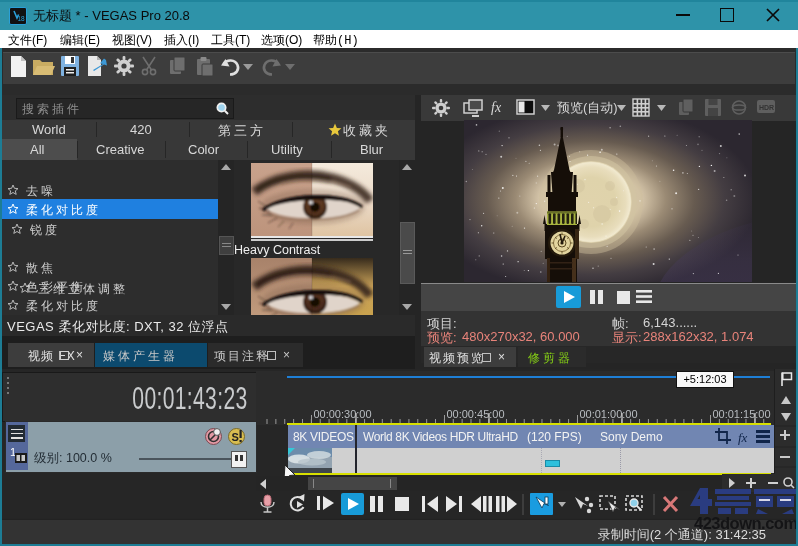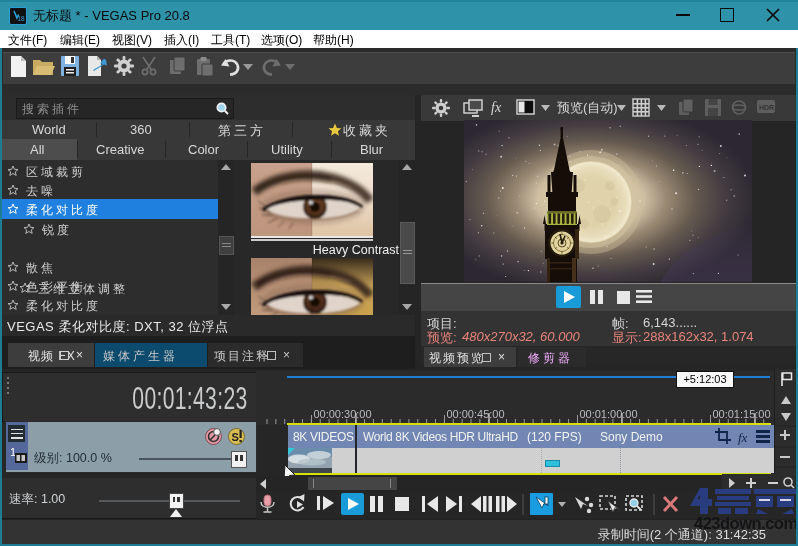--- a/index.html
+++ b/index.html
@@ -25,21 +25,21 @@
     <path d="M1 1 L13 13 M13 1 L1 13" stroke="#0a0a0a" stroke-width="1.7"></path>
   </svg>
 
   <div class="abs" style="left:0;top:30px;width:798px;height:18px;background:#ffffff;color:#000;font-size:12px;">
     <span class="abs" style="left:8px;top:2px;">文件(F)</span>
     <span class="abs" style="left:60px;top:2px;">编辑(E)</span>
     <span class="abs" style="left:112px;top:2px;">视图(V)</span>
     <span class="abs" style="left:164px;top:2px;">插入(I)</span>
     <span class="abs" style="left:211px;top:2px;">工具(T)</span>
     <span class="abs" style="left:261px;top:2px;">选项(O)</span>
-    <span class="abs" style="left:313px;top:2px;">帮助(H)</span>
+    <span class="abs" style="left:313px;top:2px;font-family:Liberation Mono, monospace;">帮助(H)</span>
   </div>
 
   <div class="abs" style="left:0;top:48px;width:798px;height:47px;background:#2b2b2b;"></div>
   <div class="abs" style="left:3px;top:52px;width:792px;height:31px;background:#3d3d3d;border-top:1px solid #4c4c4c;"></div>
   <svg class="abs" style="left:0;top:48px;" width="798" height="47" viewBox="0 0 798 47">
 
     <g transform="translate(10,8)">
       <path d="M1 0 H11 L16 5 V21 H1 Z" fill="#f2f2f2"></path>
         <path d="M11 0 L16 5 H11 Z" fill="#c0c0c0"></path>
     </g>
@@ -119,21 +119,21 @@
       <circle cx="6.5" cy="6.5" r="4.2" fill="#9fd4ef" stroke="#f0f0f0" stroke-width="1.7"></circle>
       <path d="M9.8 9.8 L13 13" stroke="#f0f0f0" stroke-width="2"></path>
     </svg>
   </div>
 
   <div class="abs" style="left:2px;top:120px;width:413px;height:19px;background:#383838;color:#d8d8d8;font-size:13px;">
     <div class="abs" style="left:94px;top:2px;width:1px;height:15px;background:#262626;"></div>
     <div class="abs" style="left:187px;top:2px;width:1px;height:15px;background:#262626;"></div>
     <div class="abs" style="left:290px;top:2px;width:1px;height:15px;background:#262626;"></div>
     <span class="abs" style="left:30px;top:2px;">World</span>
-    <span class="abs" style="left:128px;top:2px;">360</span>
+    <span class="abs" style="left:128px;top:2px;">420</span>
     <span class="abs" style="left:216px;top:2px;letter-spacing:3px;">第三方</span>
     <svg class="abs" style="left:326px;top:3px;" width="14" height="14" viewBox="0 0 12 12">
         <path d="M6 0.5 L7.6 4.2 L11.5 4.5 L8.5 7 L9.4 11 L6 8.8 L2.6 11 L3.5 7 L0.5 4.5 L4.4 4.2 Z" fill="#e8c83c"></path>
       </svg>
     <span class="abs" style="left:341px;top:2px;letter-spacing:3px;">收藏夹</span>
   </div>
 
   <div class="abs" style="left:2px;top:139px;width:413px;height:21px;background:#383838;color:#d8d8d8;font-size:13px;">
     <div class="abs" style="left:0;top:0;width:75px;height:21px;background:#4d4d4d;"></div>
     <div class="abs" style="left:75px;top:2px;width:1px;height:17px;background:#262626;"></div>
@@ -141,39 +141,33 @@
     <div class="abs" style="left:245px;top:2px;width:1px;height:17px;background:#262626;"></div>
     <div class="abs" style="left:329px;top:2px;width:1px;height:17px;background:#262626;"></div>
     <span class="abs" style="left:28px;top:3px;">All</span>
     <span class="abs" style="left:94px;top:3px;">Creative</span>
     <span class="abs" style="left:186px;top:3px;">Color</span>
     <span class="abs" style="left:269px;top:3px;">Utility</span>
     <span class="abs" style="left:358px;top:3px;">Blur</span>
   </div>
 
   <div class="abs" style="left:2px;top:160px;width:216px;height:155px;background:#2d2d2d;overflow:hidden;font-size:12px;color:#d0d0d0;">
-    <div class="abs" style="left:0;top:1px;width:216px;height:19px;">
-        <svg class="abs" style="left:5px;top:4px;" width="12" height="12" viewBox="0 0 12 12">
-          <path d="M6 1 L7.4 4.3 L11 4.6 L8.3 6.9 L9.2 10.4 L6 8.5 L2.8 10.4 L3.7 6.9 L1 4.6 L4.6 4.3 Z" fill="none" stroke="#b8b8b8" stroke-width="1"></path>
-        </svg>
-        <span class="abs" style="left:24px;top:3px;letter-spacing:3px;">区域裁剪</span>
-      </div>
     <div class="abs" style="left:0;top:20px;width:216px;height:19px;">
         <svg class="abs" style="left:5px;top:4px;" width="12" height="12" viewBox="0 0 12 12">
           <path d="M6 1 L7.4 4.3 L11 4.6 L8.3 6.9 L9.2 10.4 L6 8.5 L2.8 10.4 L3.7 6.9 L1 4.6 L4.6 4.3 Z" fill="none" stroke="#b8b8b8" stroke-width="1"></path>
         </svg>
         <span class="abs" style="left:24px;top:3px;letter-spacing:3px;">去噪</span>
       </div>
     <div class="abs" style="left:0;top:39px;width:216px;height:20px;background:#1f80e0;color:#fff;">
         <svg class="abs" style="left:5px;top:4px;" width="12" height="12" viewBox="0 0 12 12">
           <path d="M6 1 L7.4 4.3 L11 4.6 L8.3 6.9 L9.2 10.4 L6 8.5 L2.8 10.4 L3.7 6.9 L1 4.6 L4.6 4.3 Z" fill="none" stroke="#ffffff" stroke-width="1"></path>
         </svg>
         <span class="abs" style="left:24px;top:3px;letter-spacing:3px;">柔化对比度</span>
       </div>
-    <div class="abs" style="left:16px;top:59px;width:216px;height:19px;text-decoration:underline;">
+    <div class="abs" style="left:4px;top:59px;width:216px;height:19px;text-decoration:underline;">
         <svg class="abs" style="left:5px;top:4px;" width="12" height="12" viewBox="0 0 12 12">
           <path d="M6 1 L7.4 4.3 L11 4.6 L8.3 6.9 L9.2 10.4 L6 8.5 L2.8 10.4 L3.7 6.9 L1 4.6 L4.6 4.3 Z" fill="none" stroke="#b8b8b8" stroke-width="1"></path>
         </svg>
         <span class="abs" style="left:24px;top:3px;letter-spacing:3px;">锐度</span>
       </div>
     <div class="abs" style="left:12px;top:78px;width:216px;height:19px;margin-top:40px;">
         <svg class="abs" style="left:5px;top:4px;" width="12" height="12" viewBox="0 0 12 12">
           <path d="M6 1 L7.4 4.3 L11 4.6 L8.3 6.9 L9.2 10.4 L6 8.5 L2.8 10.4 L3.7 6.9 L1 4.6 L4.6 4.3 Z" fill="none" stroke="#b8b8b8" stroke-width="1"></path>
         </svg>
         <span class="abs" style="left:24px;top:3px;letter-spacing:3px;">三维立体调整</span>
@@ -253,21 +247,21 @@
           <path d="M19 49 L8 45"></path>
           <path d="M21 52 L11 52"></path>
           <path d="M26 55 L17 60"></path>
           <path d="M33 58 L27 64"></path>
           <path d="M42 60 L38 66"></path>
     </g>
     <line x1="61" y1="0" x2="61" y2="73" stroke="#000" opacity="0.12"></line>
   </svg>
     <div class="abs" style="left:17px;top:76px;width:122px;height:2px;background:#e8e8e8;"></div>
     <div class="abs" style="left:17px;top:79px;width:122px;height:2px;background:#cccccc;"></div>
-    <div class="abs" style="left:0;top:83px;width:165px;height:14px;text-align:right;color:#f0f0f0;font-size:12.5px;">Heavy Contrast</div>
+    <div class="abs" style="left:0;top:83px;width:165px;height:14px;text-align:left;color:#f0f0f0;font-size:12.5px;">Heavy Contrast</div>
     <svg class="abs" style="left:17px;top:98px;" width="122" height="57" viewBox="0 0 122 57">
     <defs>
       <linearGradient id="skL2" x1="0" y1="0" x2="0" y2="1">
         <stop offset="0" stop-color="#a8826a"></stop>
             <stop offset="1" stop-color="#c09a7c"></stop>
       </linearGradient>
       <linearGradient id="skR2" x1="0" y1="0" x2="0" y2="1">
         <stop offset="0" stop-color="#372b1c"></stop>
             <stop offset="0.5" stop-color="#c8a158"></stop>
             <stop offset="1" stop-color="#c9a24e"></stop>
@@ -625,30 +619,30 @@
     <rect x="215" y="7" width="16" height="2.6" fill="#e8e8e8"></rect>
       <rect x="215" y="12.2" width="16" height="2.6" fill="#e8e8e8"></rect>
       <rect x="215" y="17.4" width="16" height="2.6" fill="#e8e8e8"></rect>
   </svg>
 
   <div class="abs" style="left:421px;top:311px;width:375px;height:35px;background:#333333;font-size:13px;"></div>
   <span class="abs" style="left:427px;top:315px;font-size:13px;color:#d4d4d4;">项目:</span>
   <span class="abs" style="left:612px;top:315px;font-size:13px;color:#d4d4d4;">帧:</span>
   <span class="abs" style="left:643px;top:315px;font-size:13px;color:#d4d4d4;">6,143......</span>
   <span class="abs" style="left:427px;top:329px;font-size:13px;color:#e8837a;">预览:</span>
-  <span class="abs" style="left:462px;top:329px;font-size:13px;color:#e8837a;font-style:italic;">480x270x32, 60.000</span>
+  <span class="abs" style="left:462px;top:329px;font-size:13px;color:#e8837a;">480x270x32, 60.000</span>
   <span class="abs" style="left:612px;top:329px;font-size:13px;color:#e8837a;">显示:</span>
   <span class="abs" style="left:643px;top:329px;font-size:13px;color:#e8837a;">288x162x32, 1.074</span>
 
   <div class="abs" style="left:424px;top:347px;width:92px;height:20px;background:#3d3d3d;color:#e0e0e0;font-size:12px;">
     <span class="abs" style="left:5px;top:3px;letter-spacing:2px;">视频预览</span>
     <div class="abs" style="left:58px;top:6px;width:7px;height:7px;border:1px solid #c0c0c0;"></div>
     <span class="abs" style="left:74px;top:3px;">×</span>
   </div>
-  <div class="abs" style="left:518px;top:347px;width:68px;height:20px;background:#2b2b2b;color:#f0abfc;font-size:12px;">
+  <div class="abs" style="left:518px;top:347px;width:68px;height:20px;background:#2b2b2b;color:#84cc16;font-size:12px;">
     <span class="abs" style="left:10px;top:3px;letter-spacing:3px;">修剪器</span>
   </div>
 
   <div class="abs" style="left:0;top:369px;width:798px;height:149px;background:#262626;"></div>
 
   <div class="abs" style="left:2px;top:372px;width:254px;height:48px;background:#2e2e2e;border:1px solid #191919;">
     <div class="abs" style="left:4px;top:4px;width:2px;height:2px;background:#777;box-shadow:0 5px 0 #777,0 10px 0 #777,0 15px 0 #777;"></div>
     <span class="abs" style="right:9px;top:7px;font-size:32px;color:#c9cbcd;display:inline-block;transform:scaleX(0.66);transform-origin:right center;letter-spacing:0.5px;white-space:nowrap;">00:01:43:23</span>
   </div>
 
@@ -741,29 +735,20 @@
         <rect x="11.5" y="12" width="2.2" height="2.2" fill="#222"></rect>
     </svg>
     <span class="abs" style="left:28px;top:28px;font-size:12.5px;color:#242e36;">级别: 100.0 %</span>
     <div class="abs" style="left:133px;top:36px;width:104px;height:2px;background:#4a545c;"></div>
     <div class="abs" style="left:225px;top:29px;width:14px;height:15px;background:#f2f2f2;border:1px solid #555;">
       <div class="abs" style="left:3px;top:3px;width:2.5px;height:6px;background:#333;"></div>
       <div class="abs" style="left:8px;top:3px;width:2.5px;height:6px;background:#333;"></div>
     </div>
   </div>
 
-  <div class="abs" style="left:2px;top:478px;width:254px;height:40px;background:#2e2e2e;border-bottom:1px solid #1a1a1a;">
-    <span class="abs" style="left:7px;top:13px;font-size:12.5px;color:#cfd3d6;">速率: 1.00</span>
-    <div class="abs" style="left:97px;top:22px;width:141px;height:2px;background:#55595c;"></div>
-    <div class="abs" style="left:167px;top:15px;width:13px;height:14px;background:#f2f2f2;border:1px solid #444;">
-      <div class="abs" style="left:2.5px;top:2.5px;width:2.5px;height:5px;background:#333;"></div>
-      <div class="abs" style="left:7px;top:2.5px;width:2.5px;height:5px;background:#333;"></div>
-    </div>
-    <div class="abs" style="left:168px;top:31px;width:0;height:0;border-left:6px solid transparent;border-right:6px solid transparent;border-bottom:8px solid #f0f0f0;"></div>
-  </div>
 
   <div class="abs" style="left:256px;top:476px;width:518px;height:15px;background:#252525;">
     <div class="abs" style="left:4px;top:3px;width:0;height:0;border-top:5px solid transparent;border-bottom:5px solid transparent;border-right:6px solid #d0d0d0;"></div>
     <div class="abs" style="left:52px;top:1px;width:89px;height:13px;background:#454545;">
       <div class="abs" style="left:5px;top:2px;width:1px;height:9px;background:#888;"></div>
       <div class="abs" style="left:82px;top:2px;width:1px;height:9px;background:#888;"></div>
     </div>
   </div>
   <svg class="abs" style="left:722px;top:474px;" width="74" height="18" viewBox="0 0 74 18">
     <rect width="74" height="18" fill="#2c2c2c"></rect>

